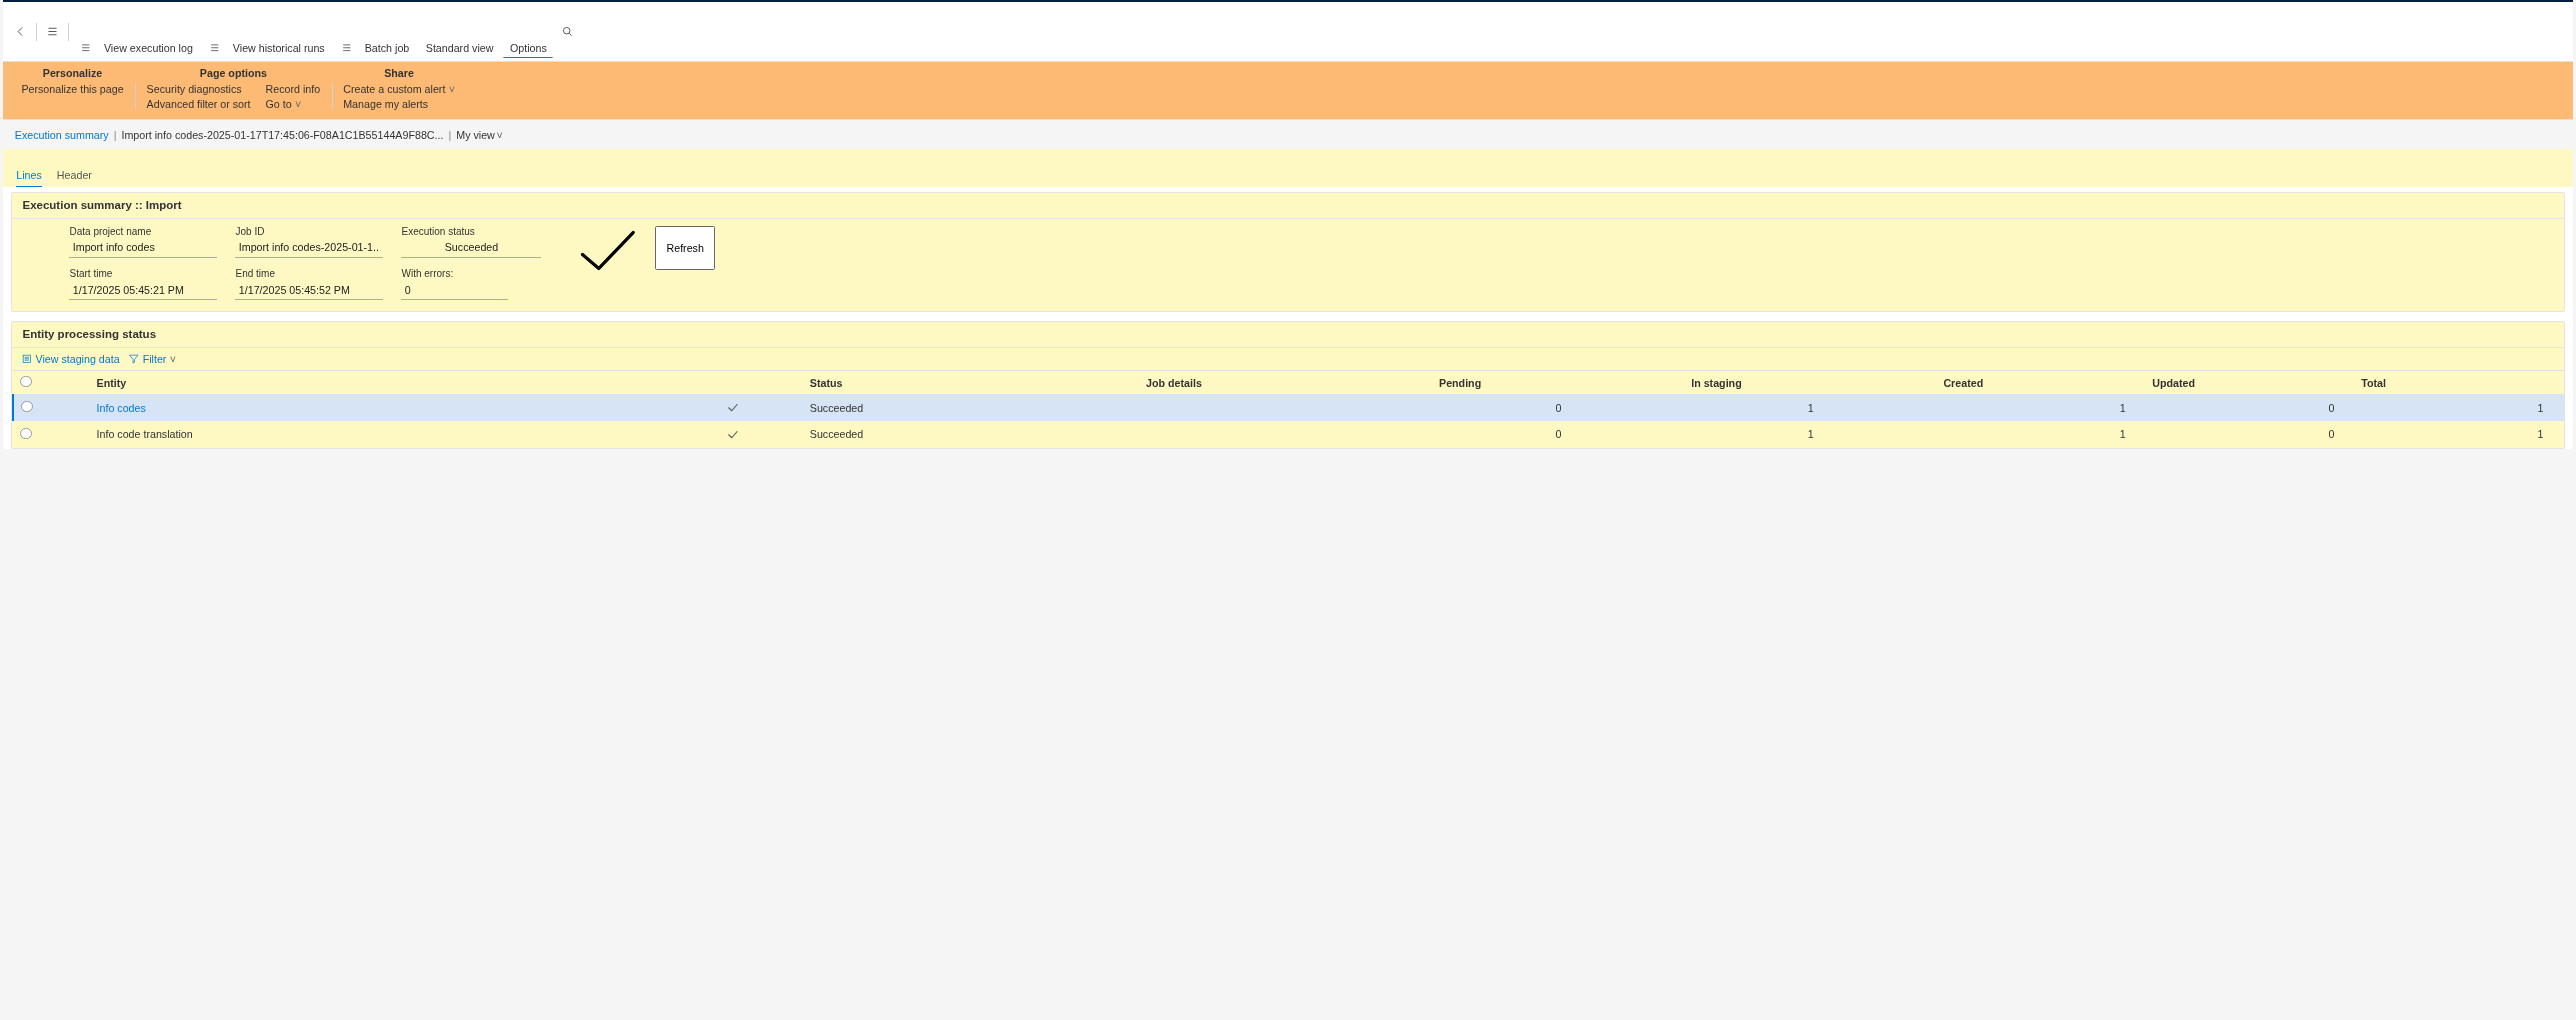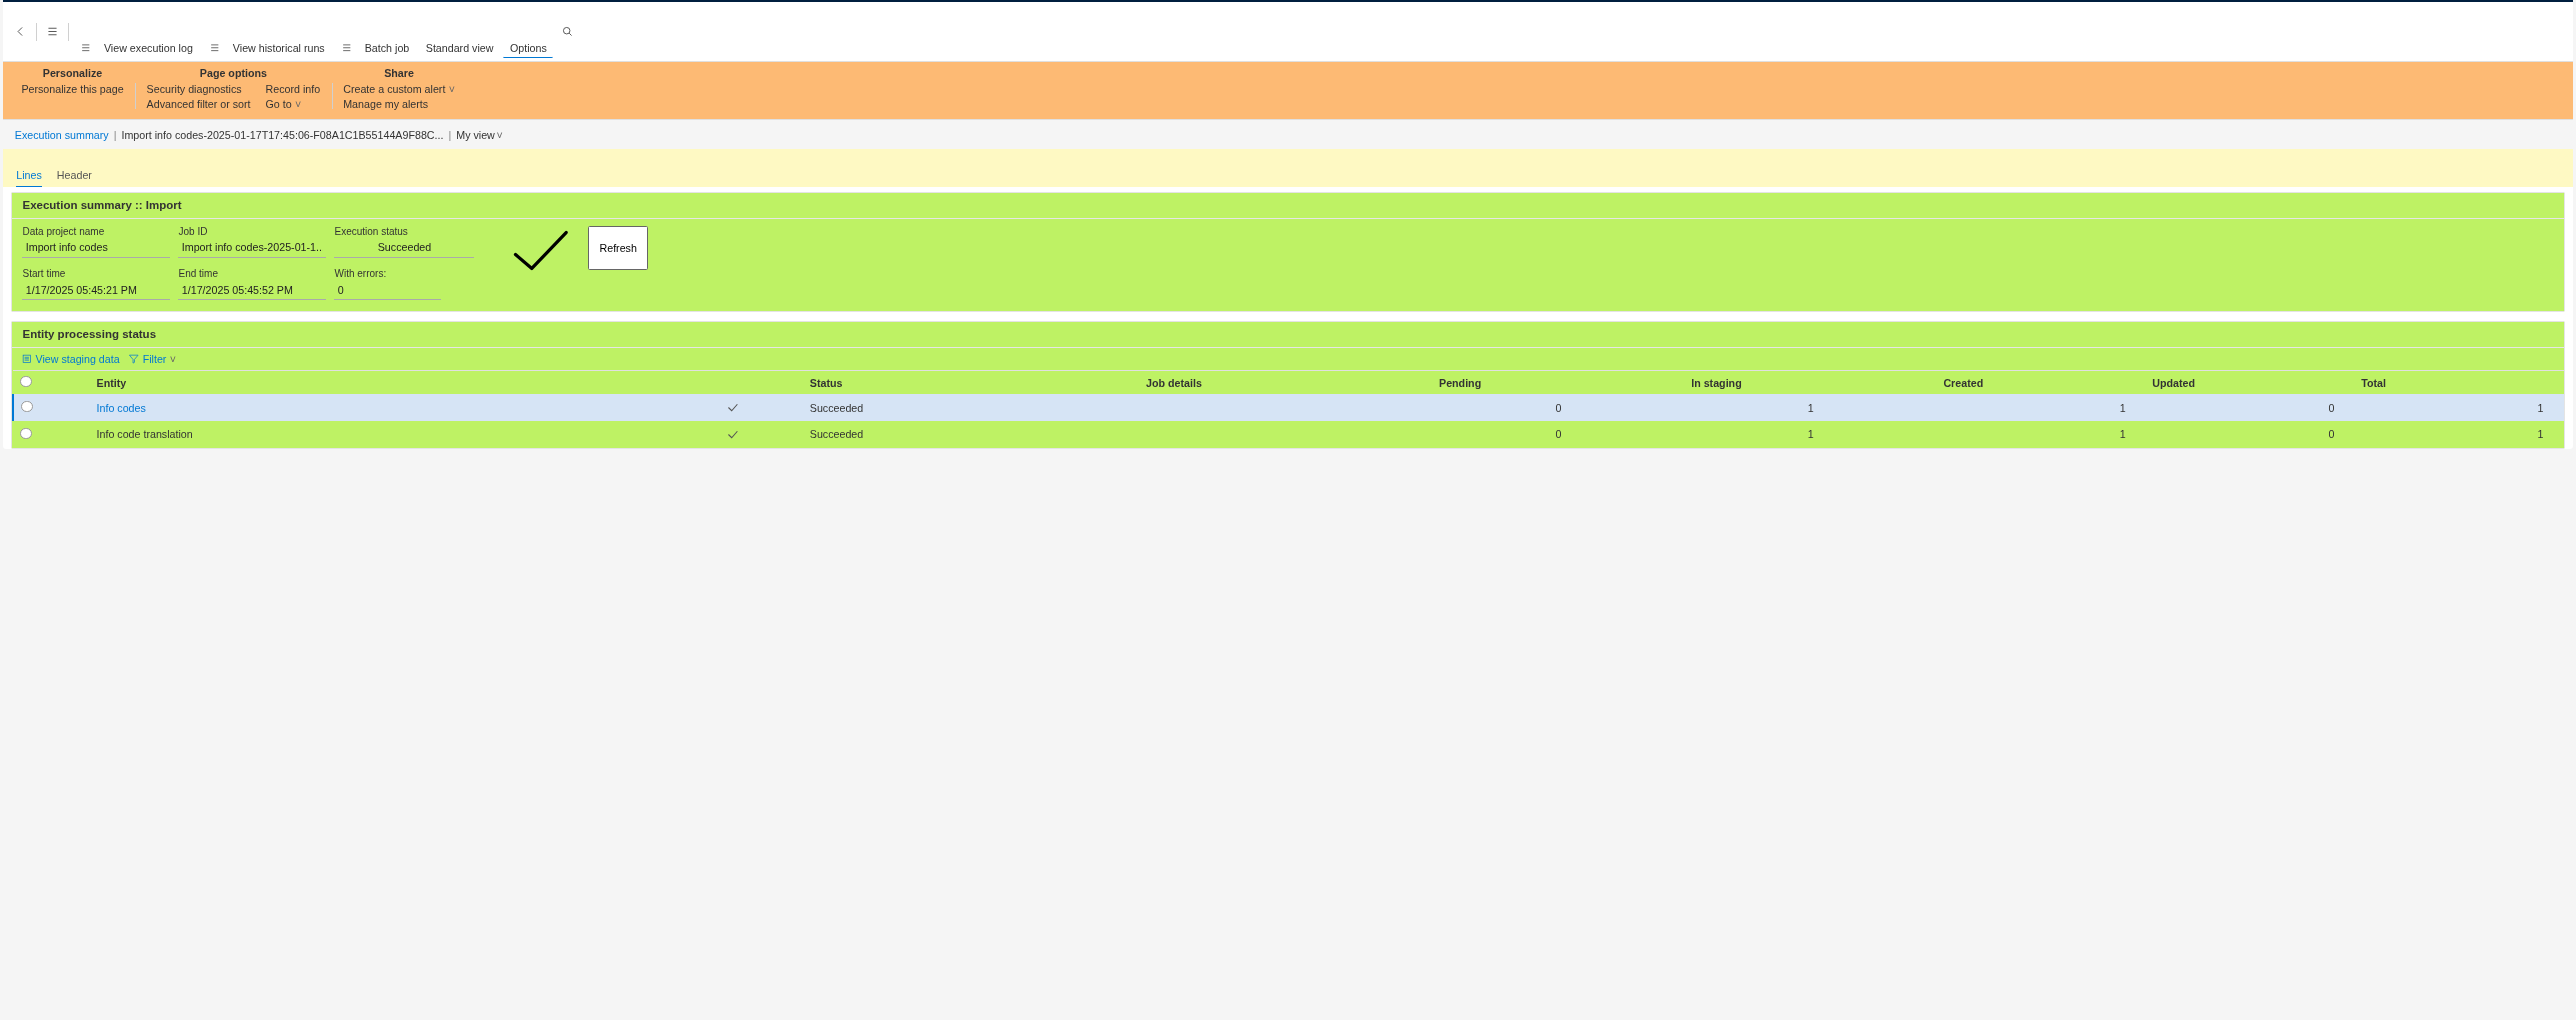--- a/index.html
+++ b/index.html
@@ -90,36 +90,36 @@
     background: #fef9c3;
   }
   .tab {
     color: #555; cursor: pointer; padding-bottom: 5px;
     font-size: 10.7px;
   }
   .tab.active { color: #0078d4; border-bottom: 1.6px solid #0078d4; }
 
   
   .section {
-    background: #bef264;
+    background: #fef9c3;
     margin: 5px 8.2px 0 8.2px;
     border: 0.8px solid #e4e4e4;
     border-radius: 1.6px;
   }
   .section-head {
     font-weight: 600; font-size: 11.5px;
     padding: 6.6px 10px;
     border-bottom: 0.8px solid #e6e6e6;
   }
   .section-body {
     padding: 6.6px 10px 11.5px 10px;
     display: flex; gap: 23px; align-items: flex-start;
   }
 
-  .fields-block { display: flex; gap: 8px; flex-wrap: wrap; }
+  .fields-block { display: flex; gap: 18px; flex-wrap: wrap; margin-left: 47px; }
   .fcol { display: flex; flex-direction: column; gap: 10px; }
   .field { display: flex; flex-direction: column; gap: 1.6px; }
   .f-label { font-size: 10px; color: #333; }
   .f-input {
     border: none; border-bottom: 0.8px solid #aaa;
     background: transparent; font-size: 10.7px; color: #222;
     padding: 3.3px 3.3px; width: 148px;
   }
   .f-input.center { text-align: center; }
 

